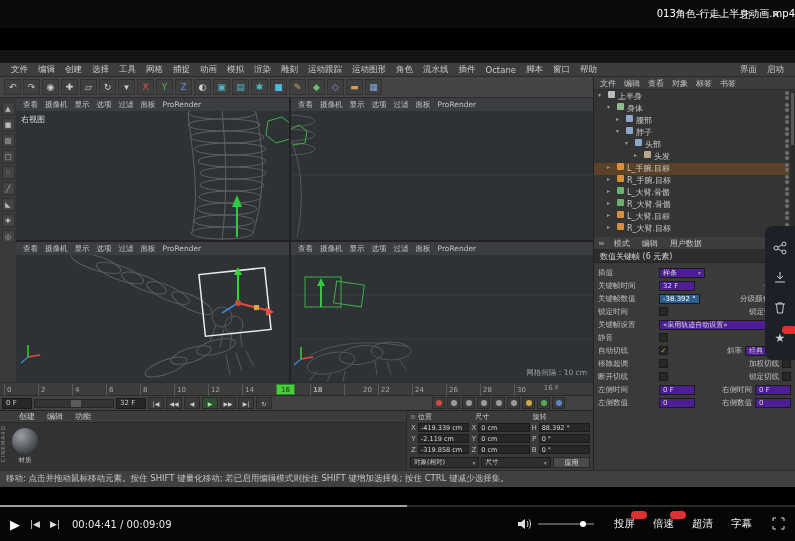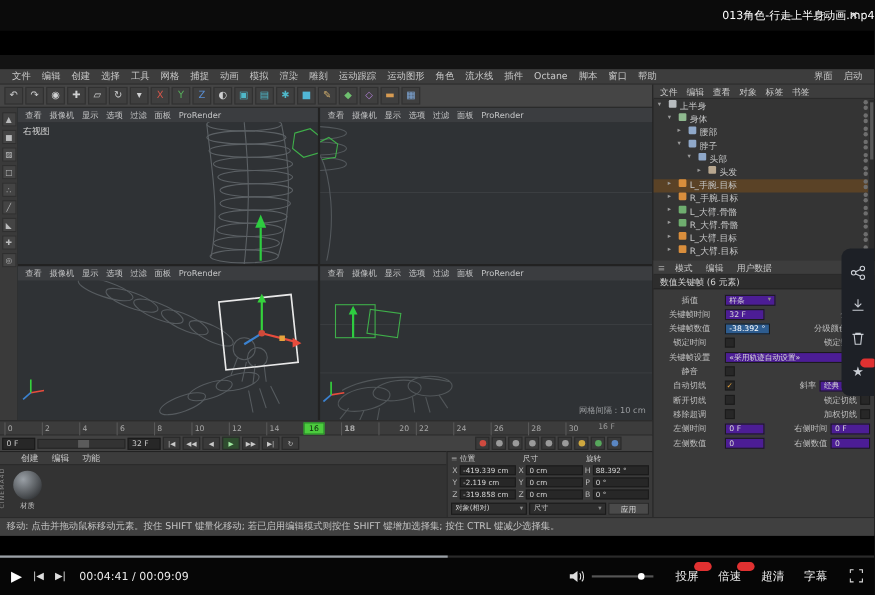--- a/index.html
+++ b/index.html
@@ -49,21 +49,21 @@
   .om-sb{position:absolute;right:0;top:14px;width:5px;height:145px;background:#2b2b2b}
   .om-sb i{display:block;margin:2px 1px;height:52px;background:#585858}
   
   .am{position:absolute;top:187px;left:593px;width:202px;height:233px;background:#3a3a3a;border-left:1px solid #222}
   .am-tabs{height:13px;background:#3d3d3d;border-bottom:1px solid #2a2a2a;display:flex;align-items:center;font-size:8px;padding:0 4px;gap:2px}
   .amburger{color:#aaa;margin-right:2px}
   .amnav{margin-left:auto;display:flex;gap:5px;color:#999;font-size:7px}
   .am-title{height:13px;background:#2d2d2d;border-bottom:1px solid #252525;display:flex;align-items:center;padding:0 6px;font-size:8px;color:#d2d2d2}
   #amRows{padding:3px 4px}
   .arow{height:13px;display:flex;align-items:center;font-size:7.5px;color:#bfbfbf;gap:3px}
-  .albl{width:58px;text-align:center;flex:none;white-space:nowrap;overflow:hidden}
+  .albl{width:58px;text-align:left;flex:none;white-space:nowrap;overflow:hidden}
   .albl2{margin-left:auto;width:46px;text-align:right;white-space:nowrap;overflow:hidden}
   .fld{min-width:36px;height:10px;background:#4c1d95;border:1px solid #1b1b1b;color:#d8d8d8;font-size:7px;display:inline-flex;align-items:center;padding:0 3px}
   .fld.drop{min-width:46px;justify-content:space-between}
   .dd{color:#8b8b8b;font-size:6px;margin-left:2px}
   .selv{background:#2d5c8f;color:#fff}
   .chk{width:9px;height:9px;background:#272727;border:1px solid #1b1b1b;display:inline-flex;align-items:center;justify-content:center;color:#e8a33c;font-size:7px;flex:none}
   .sw{width:18px;height:8px;background:#7a7a7a;border:1px solid #1b1b1b}
   
   .timeline{position:absolute;top:332px;left:0;width:593px;height:28px}
   .ruler{position:absolute;top:0;left:0;right:0;height:14px;background:#3c3c3c;border-top:1px solid #2a2a2a;border-bottom:1px solid #292929}
@@ -511,29 +511,29 @@
             <span class="albl">静音</span>
             <span class="chk"></span>
           </div>
           <div class="arow">
             <span class="albl">自动切线</span>
             <span class="chk">✓</span>
             <span class="albl2">斜率</span>
             <span class="fld drop">经典<i class="dd">▾</i></span>
           </div>
           <div class="arow">
+            <span class="albl">移除超调</span>
+            <span class="chk"></span>
+            <span class="albl2">加权切线</span>
+            <span class="chk"></span>
+          </div>
+          <div class="arow">
             <span class="albl">断开切线</span>
             <span class="chk"></span>
             <span class="albl2">锁定切线</span>
-            <span class="chk"></span>
-          </div>
-          <div class="arow">
-            <span class="albl">移除超调</span>
-            <span class="chk"></span>
-            <span class="albl2">加权切线</span>
             <span class="chk"></span>
           </div>
           <div class="arow">
             <span class="albl">左侧时间</span>
             <span class="fld">0 F</span>
             <span class="albl2">右侧时间</span>
             <span class="fld">0 F</span>
           </div>
           <div class="arow">
             <span class="albl">左侧数值</span>

